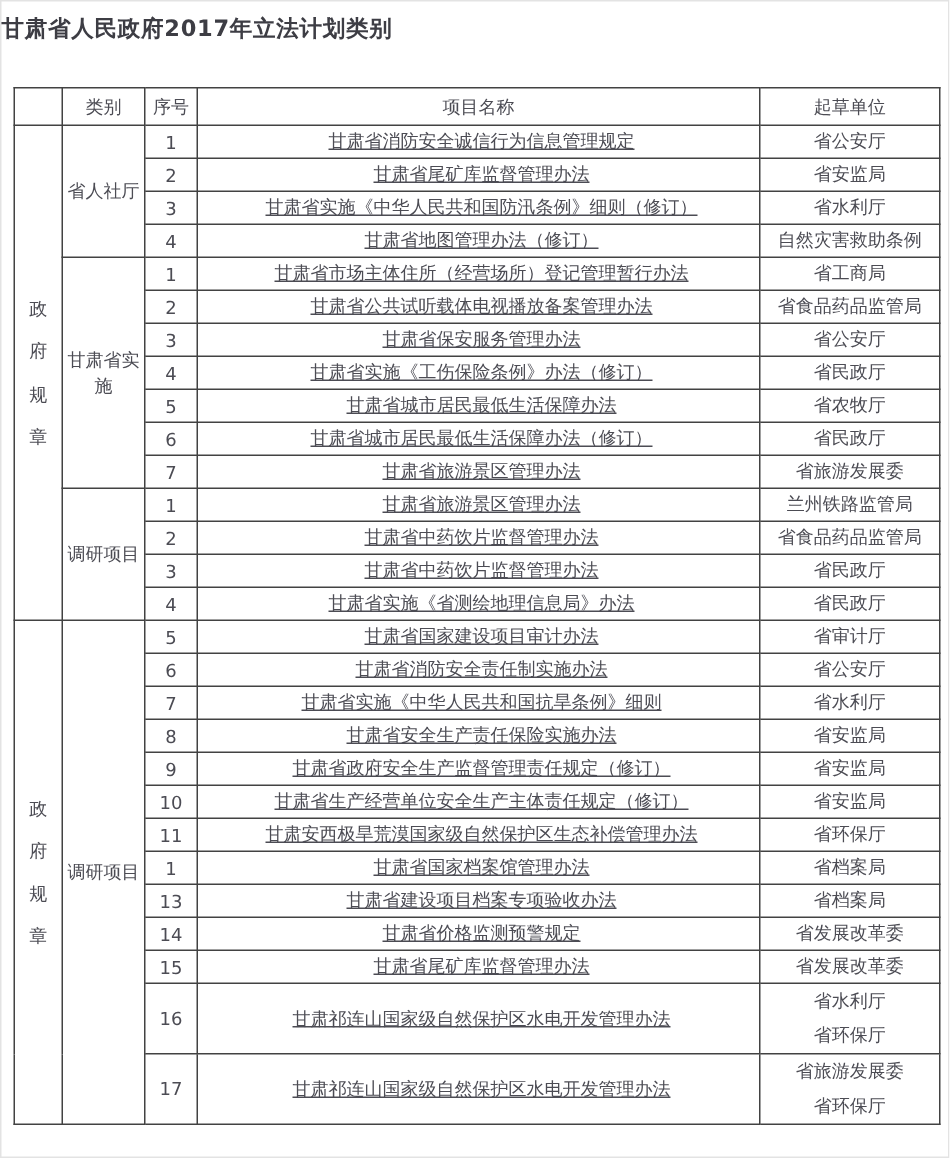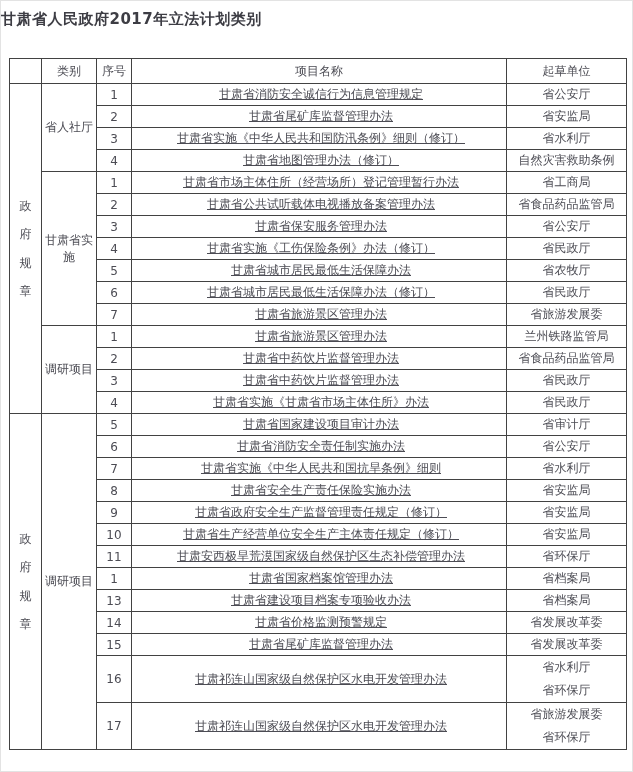--- a/index.html
+++ b/index.html
@@ -163,21 +163,21 @@
           <td class="name-cell">甘肃省中药饮片监督管理办法</td>
           <td class="agency-cell">省食品药品监管局</td>
         </tr>
         <tr>
           <td class="no-cell">3</td>
           <td class="name-cell">甘肃省中药饮片监督管理办法</td>
           <td class="agency-cell">省民政厅</td>
         </tr>
         <tr>
           <td class="no-cell">4</td>
-          <td class="name-cell">甘肃省实施《甘肃省市场主体住所》办法</td>
+          <td class="name-cell">甘肃省实施《省测绘地理信息局》办法</td>
           <td class="agency-cell">省民政厅</td>
         </tr>
         <tr>
           <td rowspan="13" class="group-cell">
             <div class="vchar">政</div>
             <div class="vchar">府</div>
             <div class="vchar">规</div>
             <div class="vchar">章</div>
           </td>
           <td rowspan="13" class="category-cell">调研项目</td>

